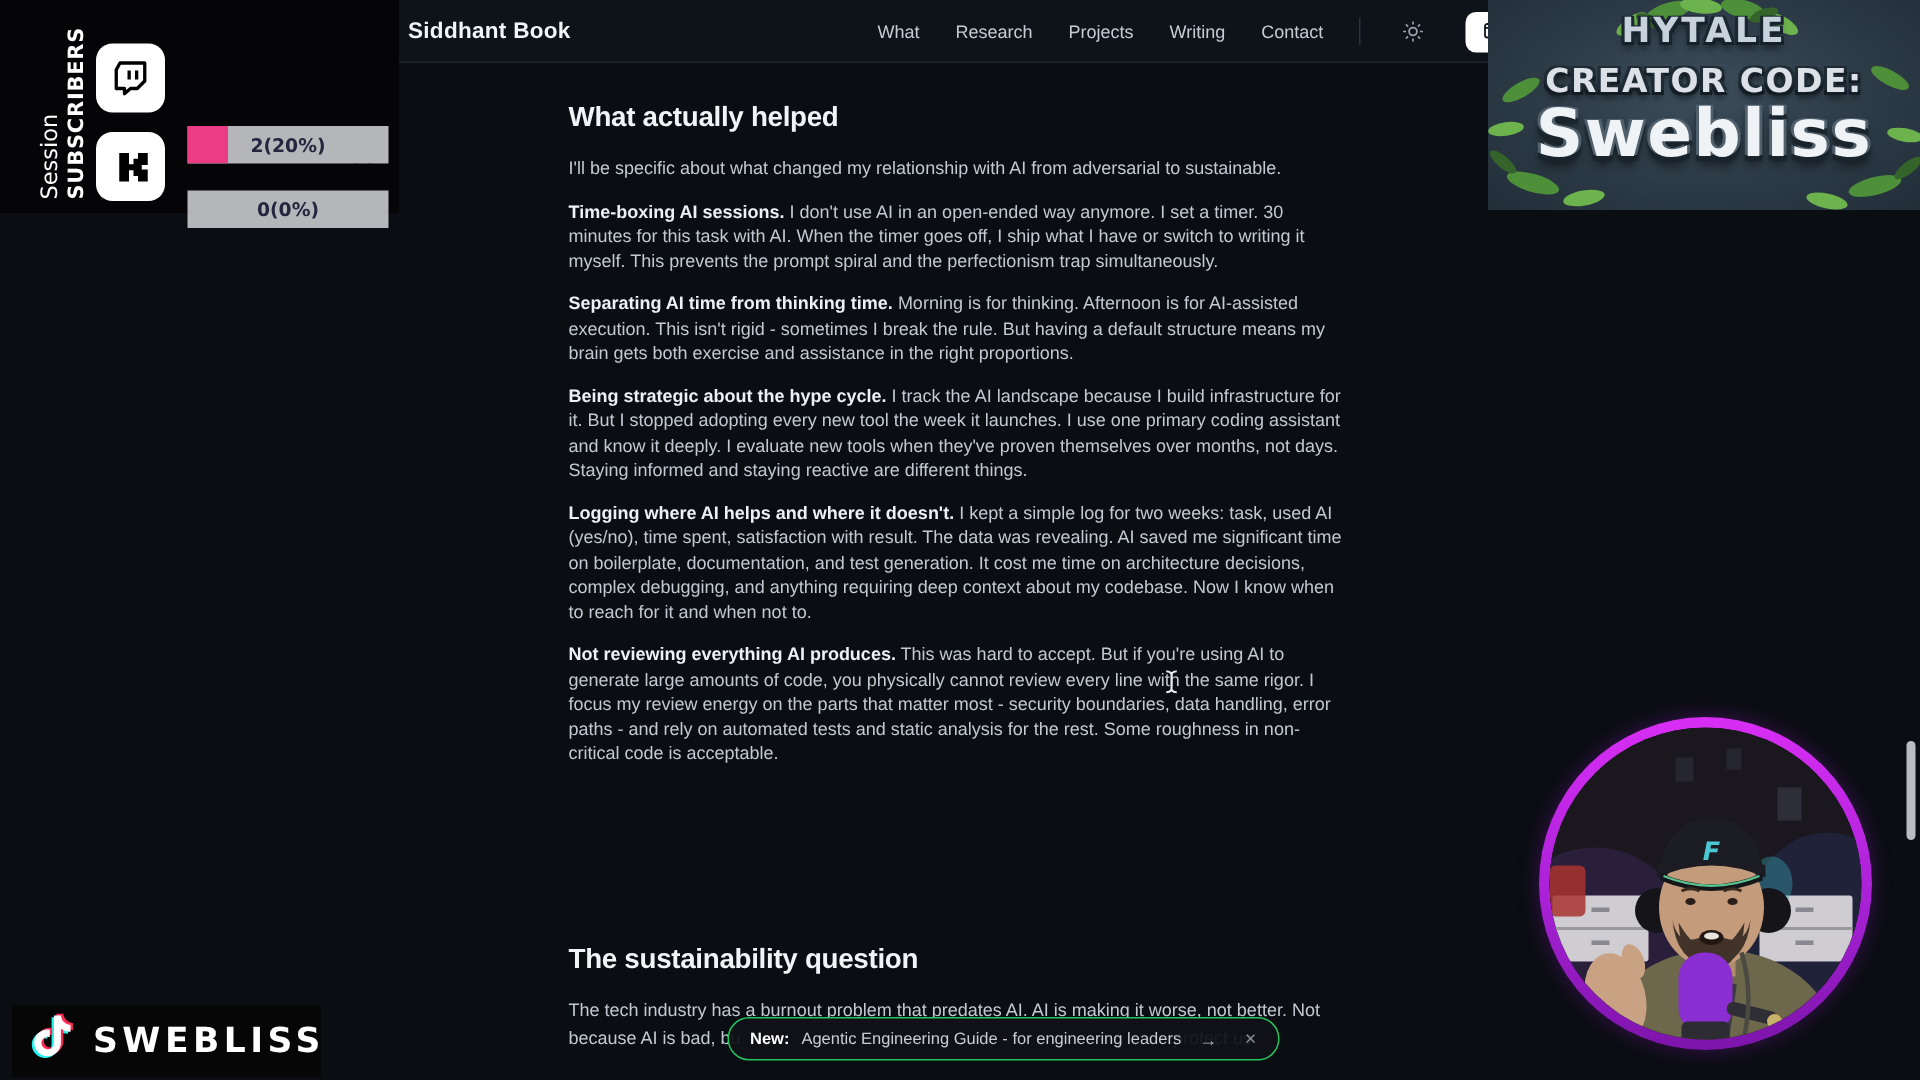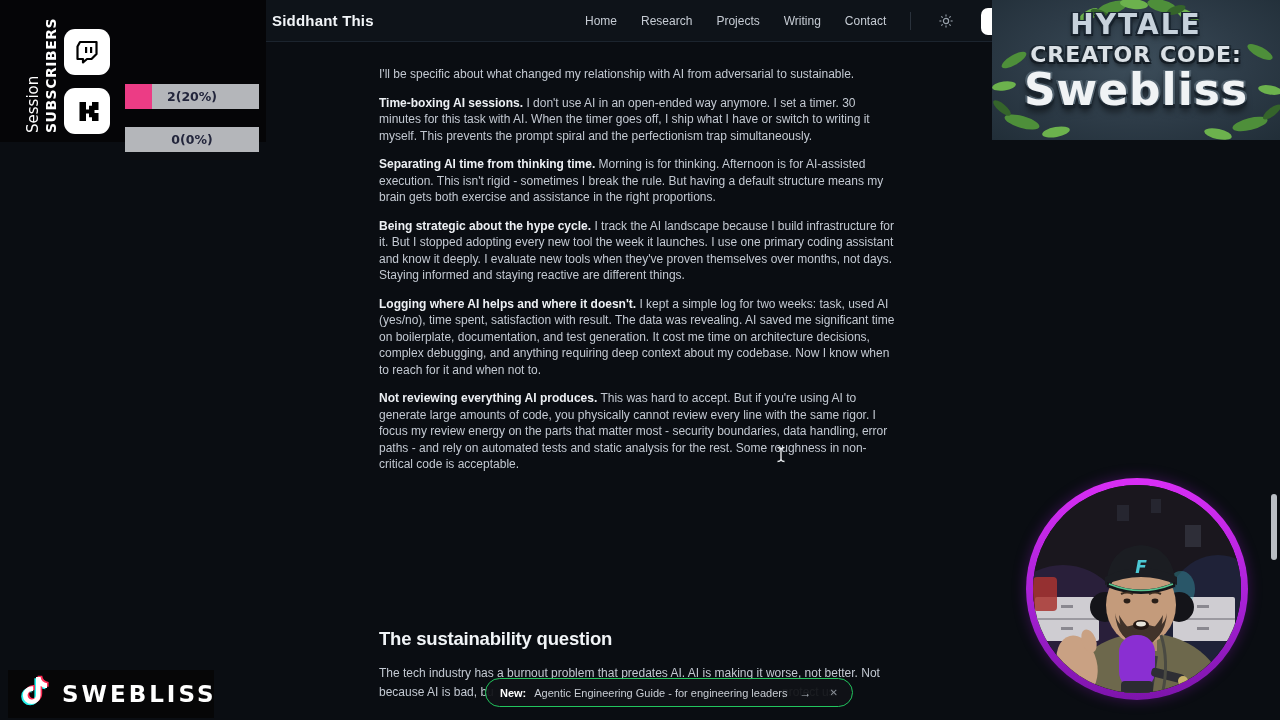--- a/index.html
+++ b/index.html
@@ -63,21 +63,21 @@
   .goalbar .gtext { position:absolute; inset:0; display:flex; align-items:center;
                     justify-content:center; font-size:12.5px; font-weight:700; color:#23263c; }
   .goalbar .gmax { position:absolute; right:8px; top:17px; height:100%; display:flex;
                    align-items:center; font-size:12.5px; font-weight:700; color:#23263c; }
 
   
   .hytale { position:absolute; left:992px; top:0; width:288px; height:140px; z-index:22;
             background:radial-gradient(ellipse at 50% 45%, #3c4d5a 0%, #2d3b47 55%, #212e38 100%);
             overflow:hidden; text-align:center; font-family:"DejaVu Sans", sans-serif; }
   .hytale .leaves { position:absolute; inset:0; }
-  .hy-l1 { position:absolute; left:0; right:0; top:8px; font-size:28px; font-weight:800;
+  .hy-l1 { position:absolute; left:0; right:0; top:8px; font-size:23px; font-weight:800;
            letter-spacing:2px; color:#c7d2dc;
            text-shadow:-2px -1px 0 #1b2733, 2px -1px 0 #1b2733, -2px 2px 0 #16202a,
                         2px 2px 0 #16202a, 0 4px 5px rgba(0,0,0,.6); }
   .hy-l2 { position:absolute; left:0; right:0; top:42px; font-size:22px; font-weight:800;
            letter-spacing:1px; color:#dbe1e6;
            text-shadow:-2px -1px 0 #1f2b35, 2px -1px 0 #1f2b35, -2px 2px 0 #141d25,
                         2px 2px 0 #141d25, 0 4px 4px rgba(0,0,0,.55); }
   .hy-l3 { position:absolute; left:0; right:0; top:64px; font-size:44px; font-weight:800;
            letter-spacing:1px; color:#f0f3f5;
            text-shadow:-2px -1px 0 #50606c, 2px -1px 0 #50606c, -2px 3px 1px #1a242d,
@@ -99,23 +99,23 @@
                    color:#ffffff; font-family:"DejaVu Sans", sans-serif; }
 </style>
 </head>
 <body>
 
 <div id="stage">
 
   <div class="page">
 
     <div class="site-header">
-      <div class="site-title">Siddhant This</div>
+      <div class="site-title">Siddhant Book</div>
       <div class="nav">
-        <span class="nav-item">Home</span>
+        <span class="nav-item">What</span>
         <span class="nav-item">Research</span>
         <span class="nav-item">Projects</span>
         <span class="nav-item">Writing</span>
         <span class="nav-item">Contact</span>
         <span class="nav-divider"></span>
         <span class="icon-btn">
           <svg width="14" height="14" viewBox="0 0 14 14">
             <circle cx="7" cy="7" r="2.6" fill="none" stroke="#9aa3ad" stroke-width="1.2"></circle>
             <g stroke="#9aa3ad" stroke-width="1.1">
               <line x1="7" y1="0.4" x2="7" y2="2.4"></line>
@@ -137,20 +137,21 @@
               <line x1="3.6" y1="0.8" x2="3.6" y2="2.6" stroke="#10161d" stroke-width="1.2"></line>
               <line x1="8.4" y1="0.8" x2="8.4" y2="2.6" stroke="#10161d" stroke-width="1.2"></line>
             </svg>
           </span>
           <span>Book a call</span>
         </button>
       </div>
     </div>
 
     <div class="content">
+      <h2>What actually helped</h2>
       <p>I'll be specific about what changed my relationship with AI from adversarial to sustainable.</p>
       <p><span class="lead">Time-boxing AI sessions.</span><span> I don't use AI in an open-ended way anymore. I set a timer. 30 minutes for this task with AI. When the timer goes off, I ship what I have or switch to writing it myself. This prevents the prompt spiral and the perfectionism trap simultaneously.</span></p>
       <p><span class="lead">Separating AI time from thinking time.</span><span> Morning is for thinking. Afternoon is for AI-assisted execution. This isn't rigid - sometimes I break the rule. But having a default structure means my brain gets both exercise and assistance in the right proportions.</span></p>
       <p><span class="lead">Being strategic about the hype cycle.</span><span> I track the AI landscape because I build infrastructure for it. But I stopped adopting every new tool the week it launches. I use one primary coding assistant and know it deeply. I evaluate new tools when they've proven themselves over months, not days. Staying informed and staying reactive are different things.</span></p>
       <p><span class="lead">Logging where AI helps and where it doesn't.</span><span> I kept a simple log for two weeks: task, used AI (yes/no), time spent, satisfaction with result. The data was revealing. AI saved me significant time on boilerplate, documentation, and test generation. It cost me time on architecture decisions, complex debugging, and anything requiring deep context about my codebase. Now I know when to reach for it and when not to.</span></p>
       <p><span class="lead">Not reviewing everything AI produces.</span><span> This was hard to accept. But if you're using AI to generate large amounts of code, you physically cannot review every line with the same rigor. I focus my review energy on the parts that matter most - security boundaries, data handling, error paths - and rely on automated tests and static analysis for the rest. Some roughness in non-critical code is acceptable.</span></p>
     </div>
 
     <h2 class="closing-h2">The sustainability question</h2>
     <div class="closing-l1">The tech industry has a burnout problem that predates AI. AI is making it worse, not better. Not</div>

